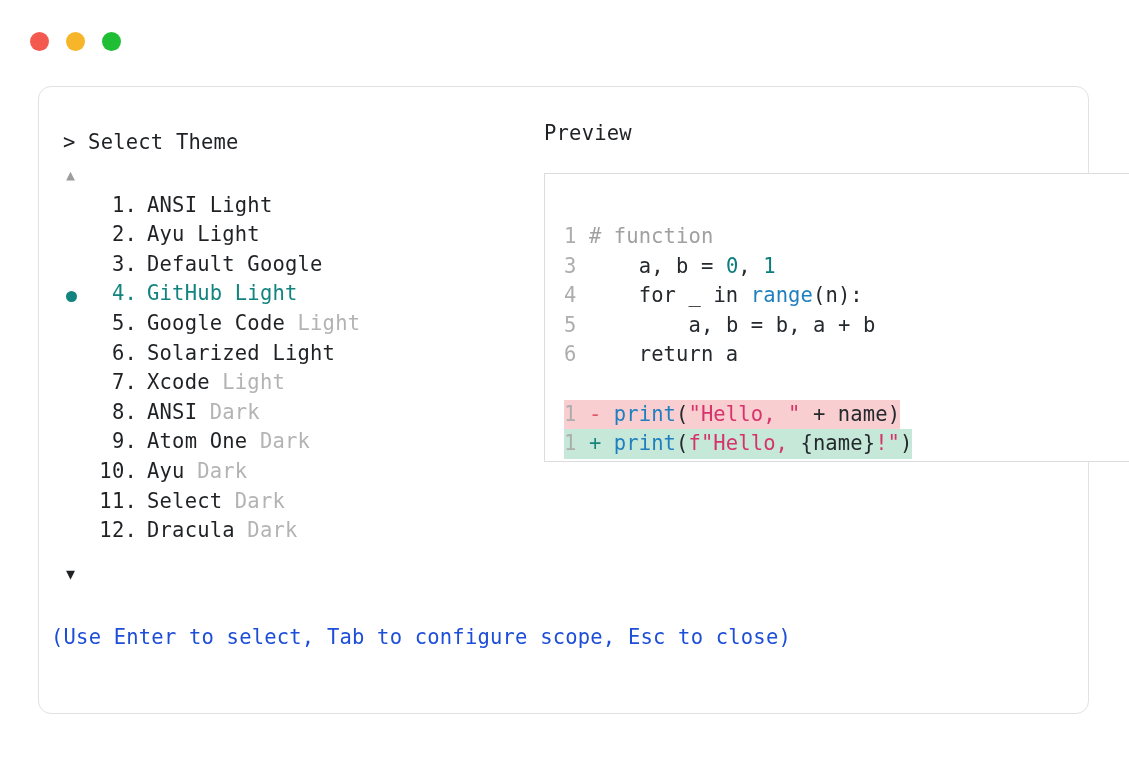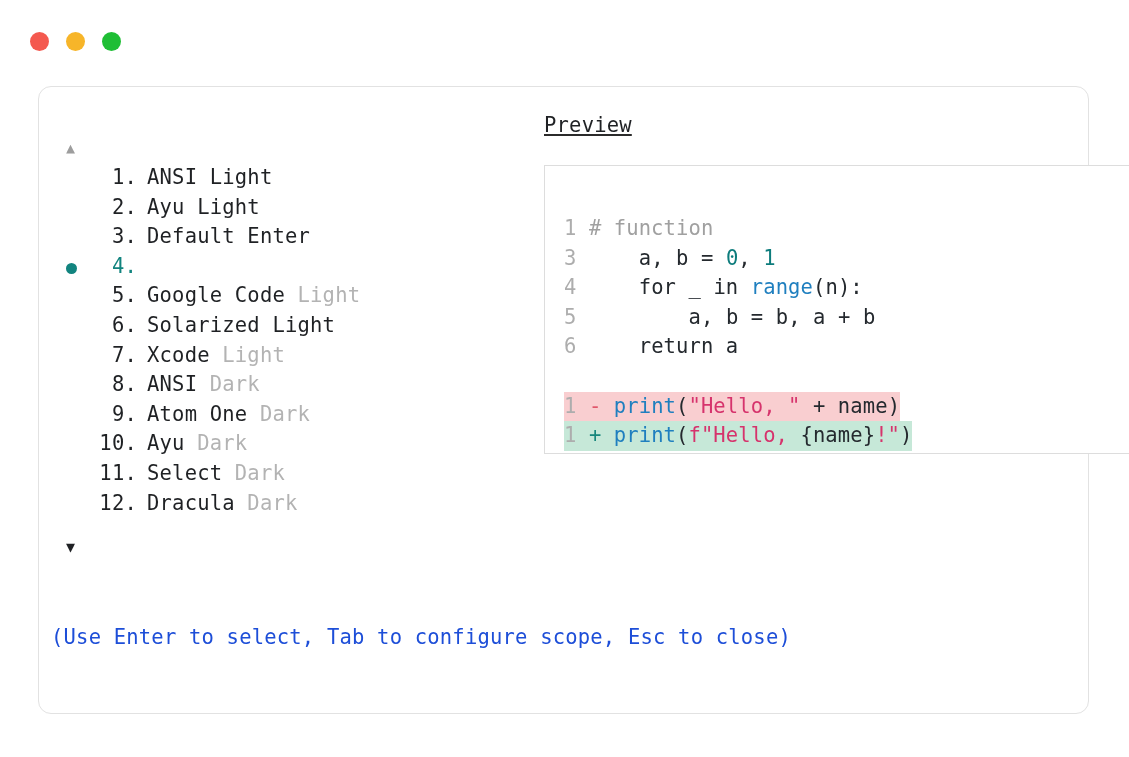--- a/index.html
+++ b/index.html
@@ -124,23 +124,22 @@
     font-size: 20.5px;
     color: #1d4ed8;
     white-space: pre;
     letter-spacing: 0.2px;
   }
 
   
   .right-col {
     position: absolute;
     left: 505px;
-    top: 26px;
+    top: 34px;
     width: 525px;
-    text-decoration: underline;
   }
   .preview-label {
     font-size: 20.5px;
     color: #1f2124;
     letter-spacing: 0.2px;
     white-space: pre;
   }
   .preview-box {
     margin-top: 28px;
     width: 603px;
@@ -193,28 +192,29 @@
 <div class="traffic-lights">
   <div class="dot dot-red"></div>
   <div class="dot dot-yellow"></div>
   <div class="dot dot-green"></div>
 </div>
 
 <div class="card">
   <div class="card-body">
 
     <div class="left-col">
+      <div class="prompt-line">&gt; Select Theme</div>
 
       <div class="scroll-arrow up">▲</div>
 
       <ul class="theme-list" id="theme-list">
           <li class="theme-item"><span class="bullet-slot"></span><span class="item-num">1.</span><span class="item-name">ANSI Light</span></li>
           <li class="theme-item"><span class="bullet-slot"></span><span class="item-num">2.</span><span class="item-name">Ayu Light</span></li>
-          <li class="theme-item"><span class="bullet-slot"></span><span class="item-num">3.</span><span class="item-name">Default Enter</span></li>
-          <li class="theme-item selected"><span class="bullet-slot"><span class="bullet"></span></span><span class="item-num">4.</span></li>
+          <li class="theme-item"><span class="bullet-slot"></span><span class="item-num">3.</span><span class="item-name">Default Google</span></li>
+          <li class="theme-item selected"><span class="bullet-slot"><span class="bullet"></span></span><span class="item-num">4.</span><span class="item-name">GitHub Light</span></li>
           <li class="theme-item"><span class="bullet-slot"></span><span class="item-num">5.</span><span class="item-name">Google Code</span><span class="item-variant-muted"> Light</span></li>
           <li class="theme-item"><span class="bullet-slot"></span><span class="item-num">6.</span><span class="item-name">Solarized Light</span></li>
           <li class="theme-item"><span class="bullet-slot"></span><span class="item-num">7.</span><span class="item-name">Xcode</span><span class="item-variant-muted"> Light</span></li>
           <li class="theme-item"><span class="bullet-slot"></span><span class="item-num">8.</span><span class="item-name">ANSI</span><span class="item-variant-muted"> Dark</span></li>
           <li class="theme-item"><span class="bullet-slot"></span><span class="item-num">9.</span><span class="item-name">Atom One</span><span class="item-variant-muted"> Dark</span></li>
           <li class="theme-item"><span class="bullet-slot"></span><span class="item-num">10.</span><span class="item-name">Ayu</span><span class="item-variant-muted"> Dark</span></li>
           <li class="theme-item"><span class="bullet-slot"></span><span class="item-num">11.</span><span class="item-name">Select</span><span class="item-variant-muted"> Dark</span></li>
           <li class="theme-item"><span class="bullet-slot"></span><span class="item-num">12.</span><span class="item-name">Dracula</span><span class="item-variant-muted"> Dark</span></li>
         </ul>
 

